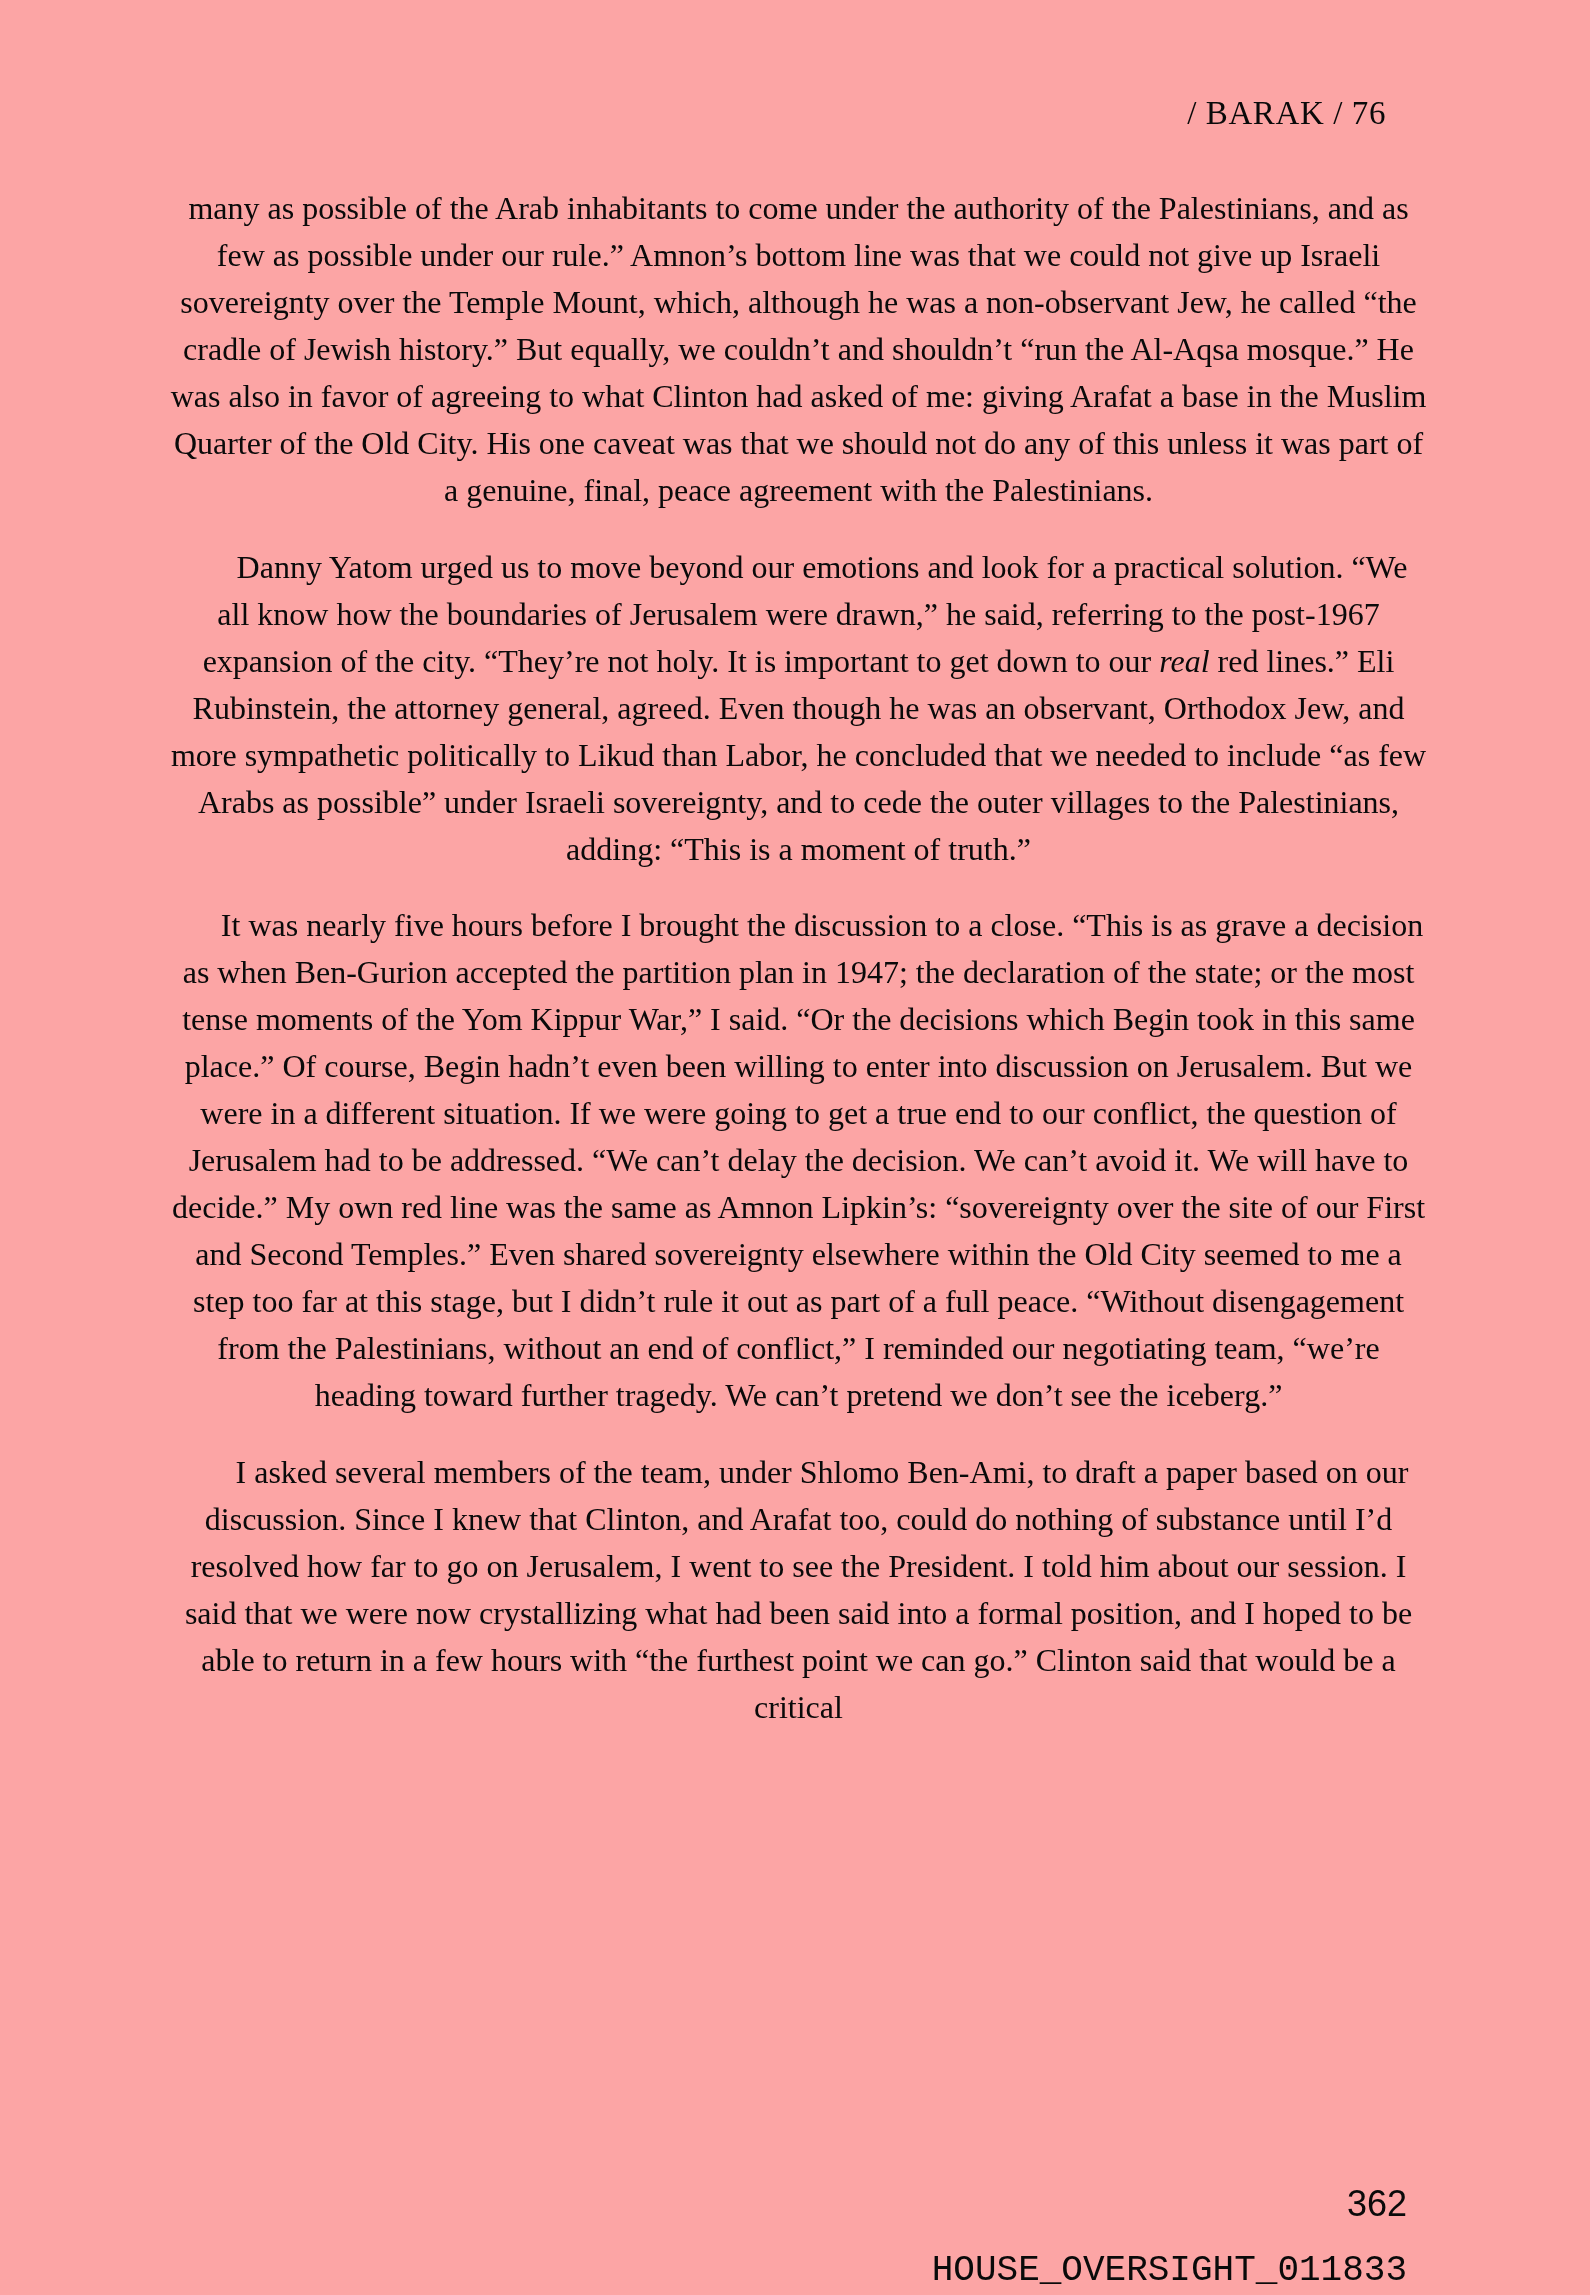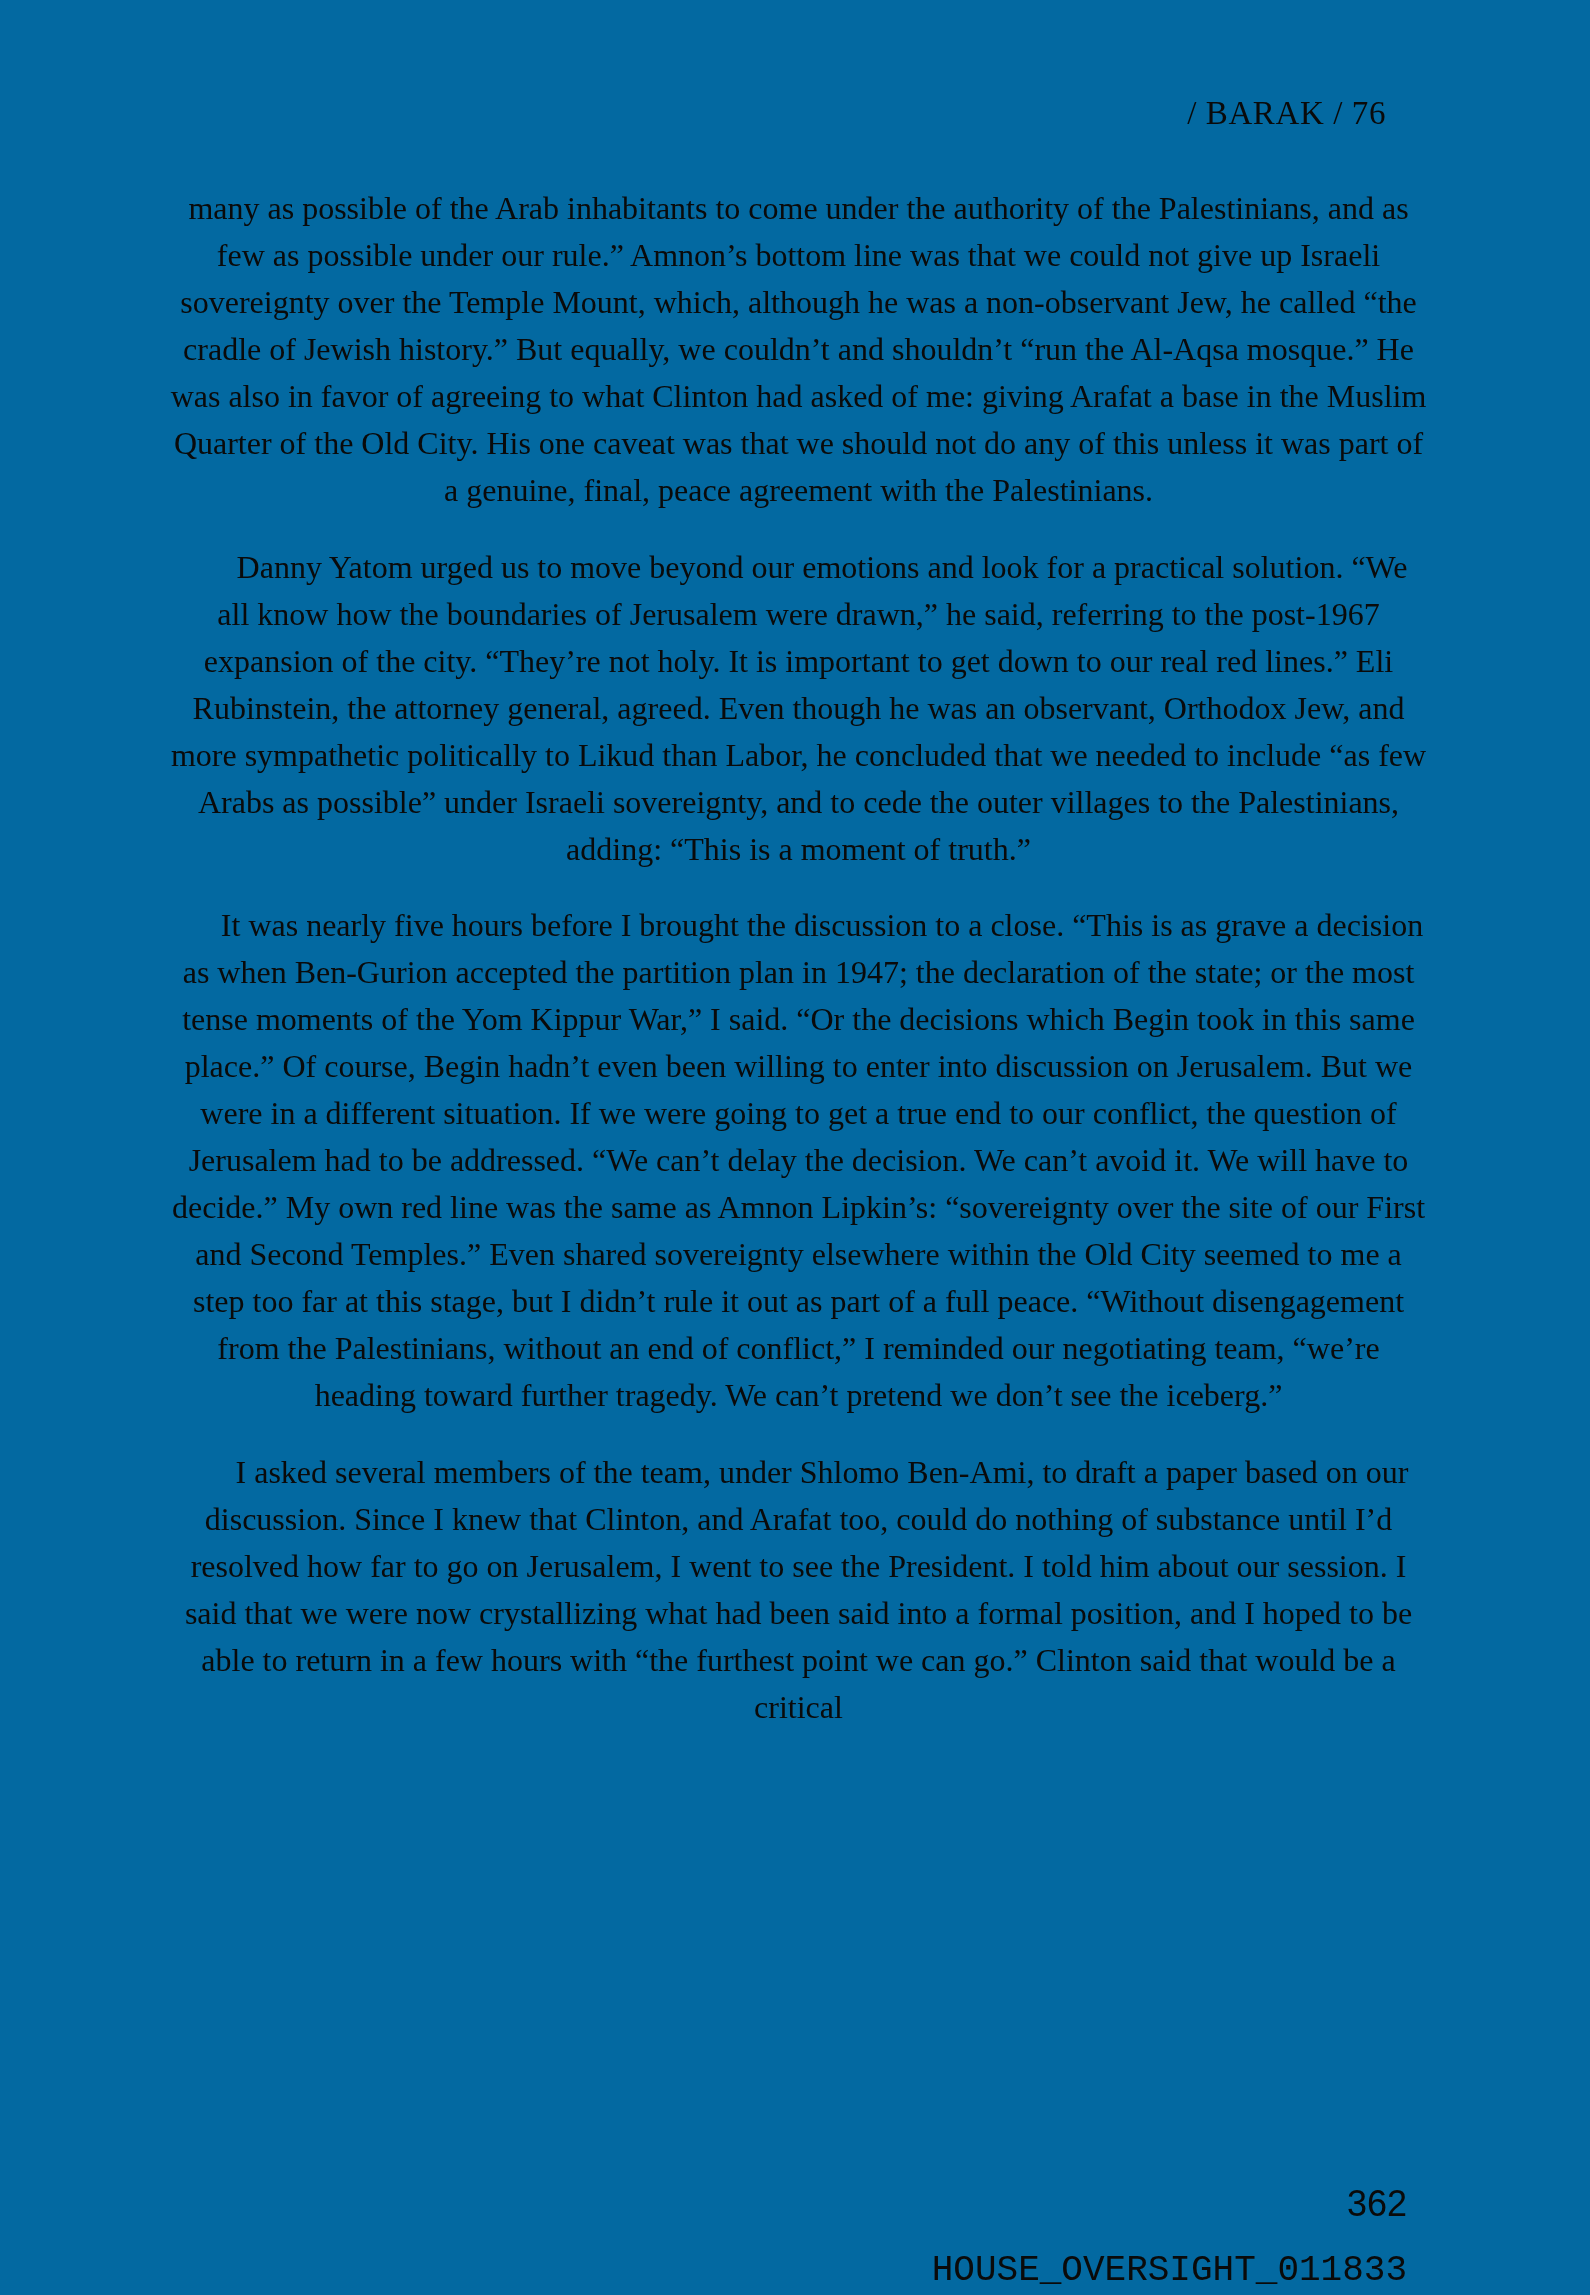--- a/index.html
+++ b/index.html
@@ -8,21 +8,21 @@
     width: 1591px;
     height: 2295px;
     position: relative;
     font-family: "Liberation Serif", "DejaVu Serif", serif;
     color: #0a0a0a;
     overflow: hidden;
   }
   .page {
     position: absolute;
     inset: 0;
-    background: #0369a1;
+    background: #fca5a5;
     overflow: hidden;
   }
   .running-header {
     position: absolute;
     top: 95px;
     left: 0;
     right: 205px;
     text-align: right;
     font-size: 33px;
     letter-spacing: 0.6px;
@@ -32,21 +32,21 @@
     position: absolute;
     top: 185px;
     left: 170px;
     width: 1257px;
     font-size: 32px;
     line-height: 47px;
     text-align: center;
   }
   .para { margin-bottom: 29.5px; text-indent: 47px; }
   .para.no-indent { text-indent: 0; }
-  .italic { }
+  .italic { font-style: italic; }
   .page-number {
     position: absolute;
     top: 2183px;
     right: 184px;
     font-family: "Liberation Sans", sans-serif;
     font-size: 36px;
     white-space: nowrap;
   }
   .bates-stamp {
     position: absolute;

